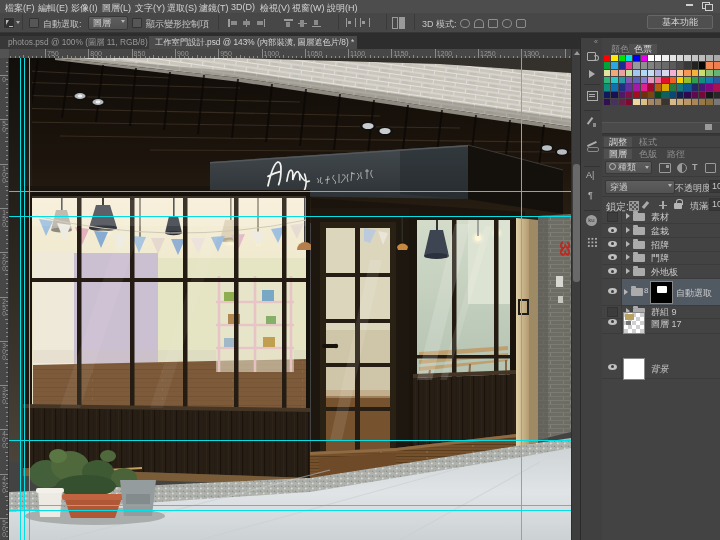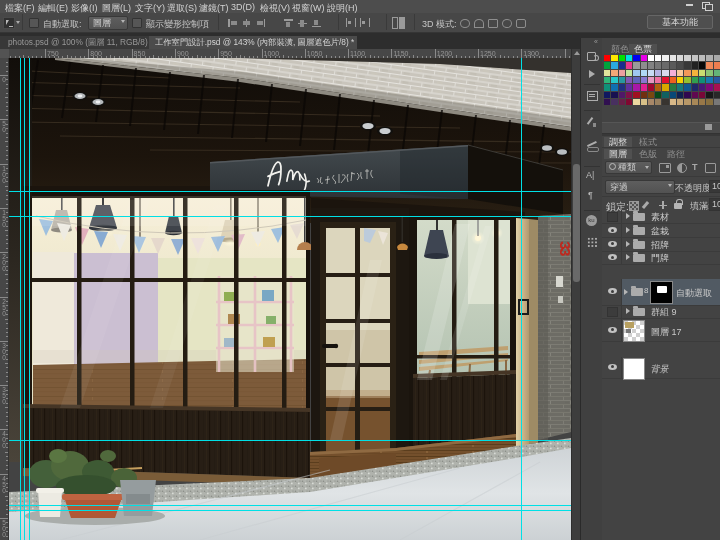--- a/index.html
+++ b/index.html
@@ -964,39 +964,46 @@
       <div class="fold" style="left:31px;top:2.75px"></div>
       <span class="ab" style="left:49px;top:0.75px">招牌</span>
     </div>
     <div class="lrow" style="top:213px;height:13px;">
       <div class="eye" style="top:3.0px"></div>
       <div class="ab" style="left:19px;top:0;width:1px;height:13px;background:#3a3a3a"></div>
       <div class="exp" style="left:24px;top:3.0px"></div>
       <div class="fold" style="left:31px;top:3.0px"></div>
       <span class="ab" style="left:49px;top:1.0px">門牌</span>
     </div>
+    <div class="lrow" style="top:227.5px;height:12.5px;">
+      <div class="eye" style="top:2.8px"></div>
+      <div class="ab" style="left:19px;top:0;width:1px;height:12.5px;background:#3a3a3a"></div>
+      <div class="exp" style="left:24px;top:2.75px"></div>
+      <div class="fold" style="left:31px;top:2.75px"></div>
+      <span class="ab" style="left:49px;top:0.75px">外地板</span>
+    </div>
     <div class="lrow" style="top:241px;height:25.5px;background:linear-gradient(90deg,#434343 19px,#515a63 19px);">
       <div class="eye" style="top:9.2px"></div>
       <div class="ab" style="left:19px;top:0;width:1px;height:25.5px;background:#3a3a3a"></div>
       <div class="exp" style="left:22px;top:10px"></div>
       <div class="fold" style="left:29px;top:9px"></div>
       <span class="ab" style="left:42px;top:7px;font-size:8px;color:#ccc">8</span>
       <div class="ab" style="left:48px;top:2px;width:21px;height:21px;background:#000;border:1px solid #888">
         <div style="position:absolute;left:6px;top:4px;width:10px;height:7px;background:#fff;border-radius:1px"></div>
       </div>
       <span class="ab" style="left:74px;top:8px">自動選取</span>
     </div>
     <div class="lrow" style="top:267.5px;height:12.5px;">
       <div class="ab" style="left:5px;top:1.75px;width:9px;height:8px;background:#3c3c3c;border:1px solid #333"></div>
       <div class="ab" style="left:19px;top:0;width:1px;height:12.5px;background:#3a3a3a"></div>
       <div class="exp" style="left:24px;top:2.75px"></div>
       <div class="fold" style="left:31px;top:2.75px"></div>
       <span class="ab" style="left:49px;top:0.75px">群組 9</span>
     </div>
-    <div class="lrow" style="top:281px;height:22px;">
+    <div class="lrow" style="top:273px;height:22px;">
       <div class="eye" style="top:7.5px"></div>
       <div class="ab" style="left:19px;top:0;width:1px;height:22px;background:#3a3a3a"></div>
       <div class="ab" style="left:21px;top:1px;width:20px;height:20px;border:1px solid #888;background:repeating-conic-gradient(#fff 0 25%,#cfcfcf 0 50%) 0 0/8px 8px">
         <div style="position:absolute;left:1px;top:1px;width:9px;height:6px;background:#b8a060"></div>
         <div style="position:absolute;left:2px;top:8px;width:5px;height:4px;background:#777"></div>
       </div>
       <span class="ab" style="left:49px;top:7px">圖層 17</span>
     </div>
     <div class="lrow" style="top:318.5px;height:21px;">
       <div class="eye" style="top:7.0px"></div>

